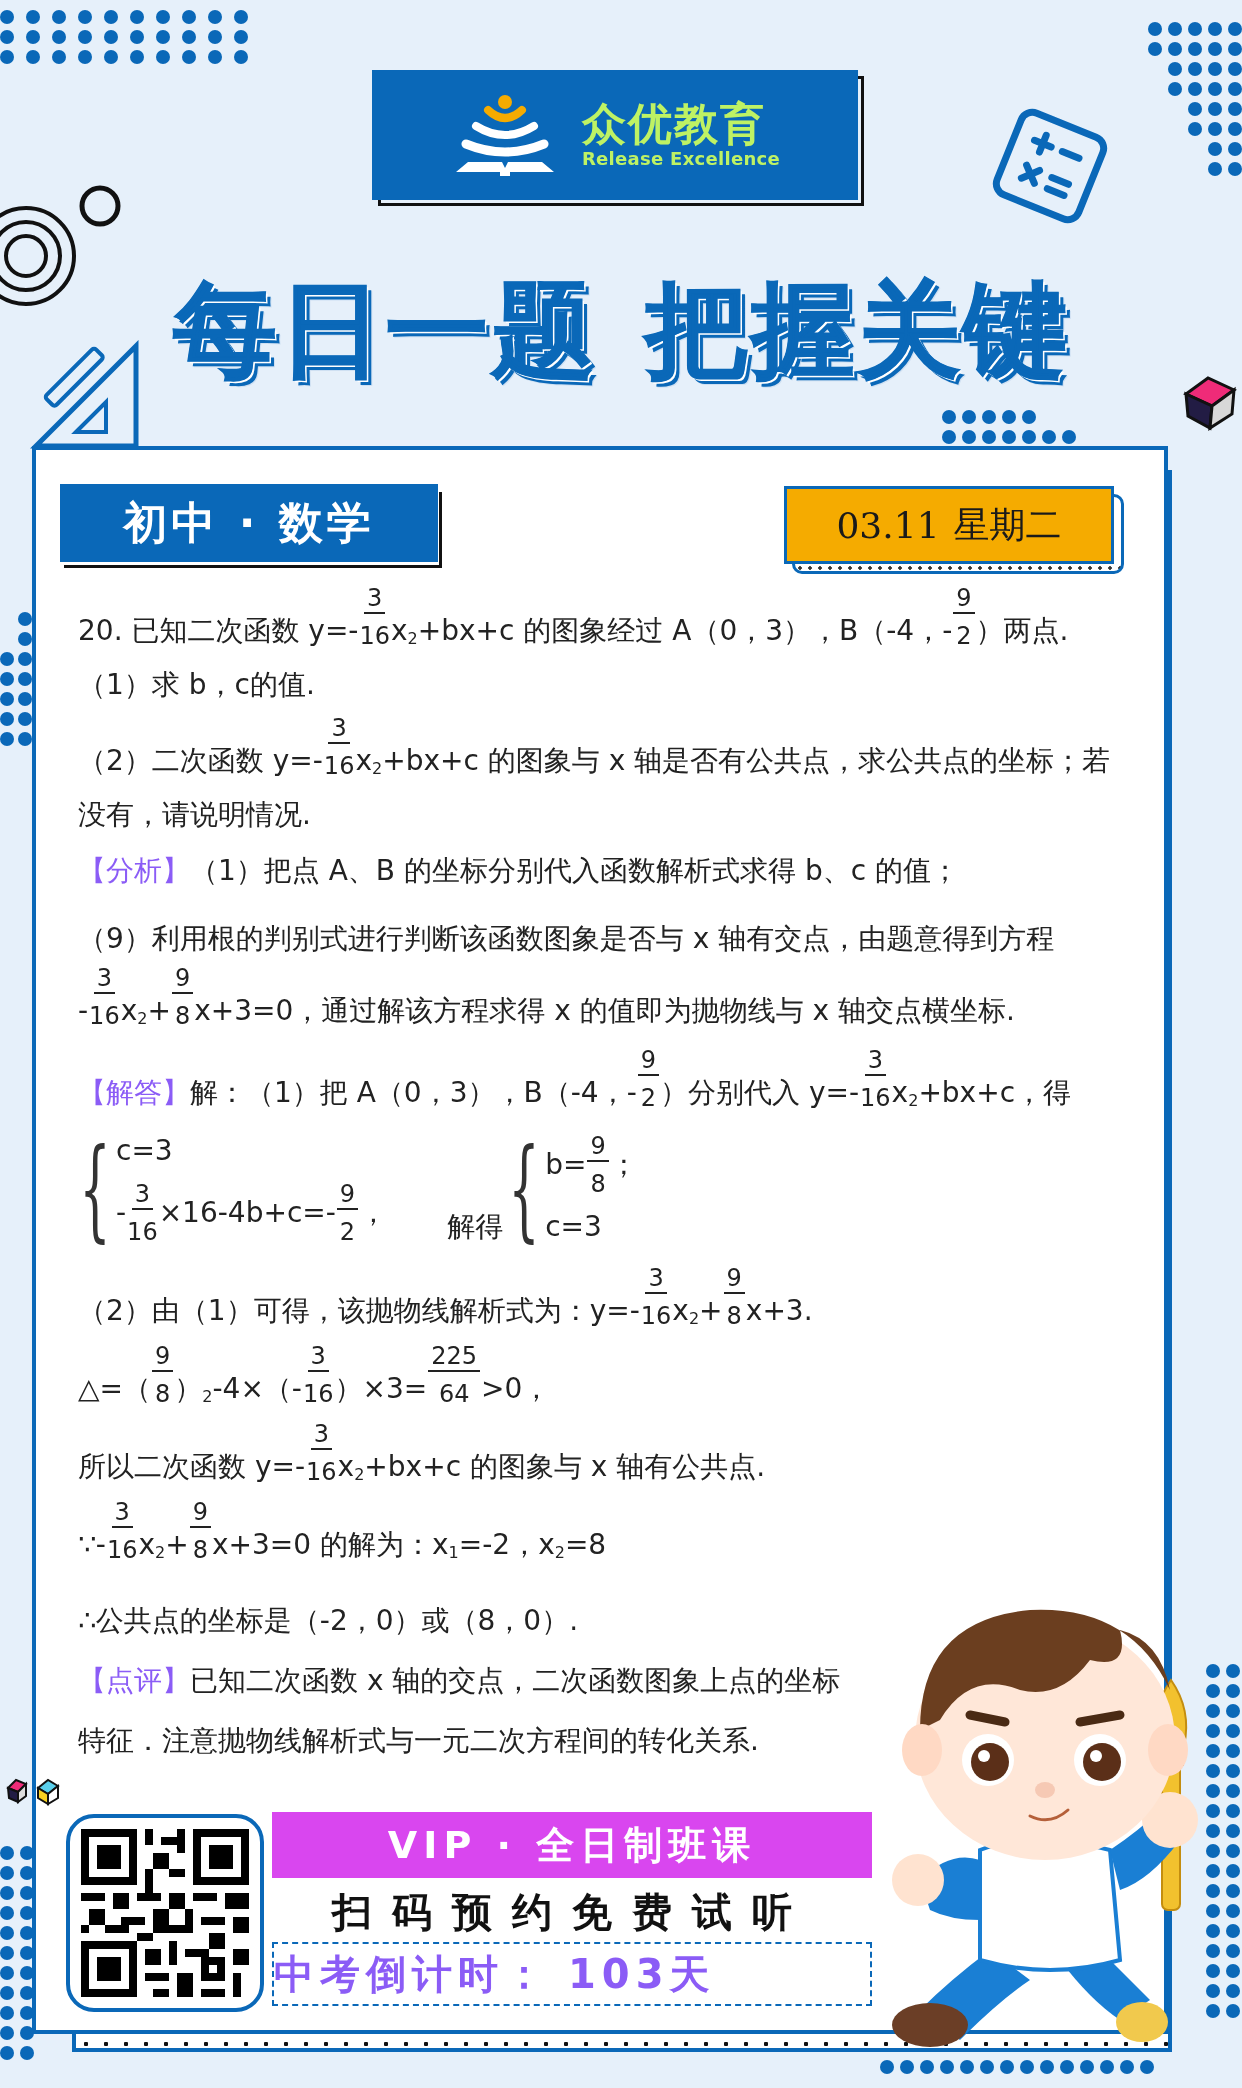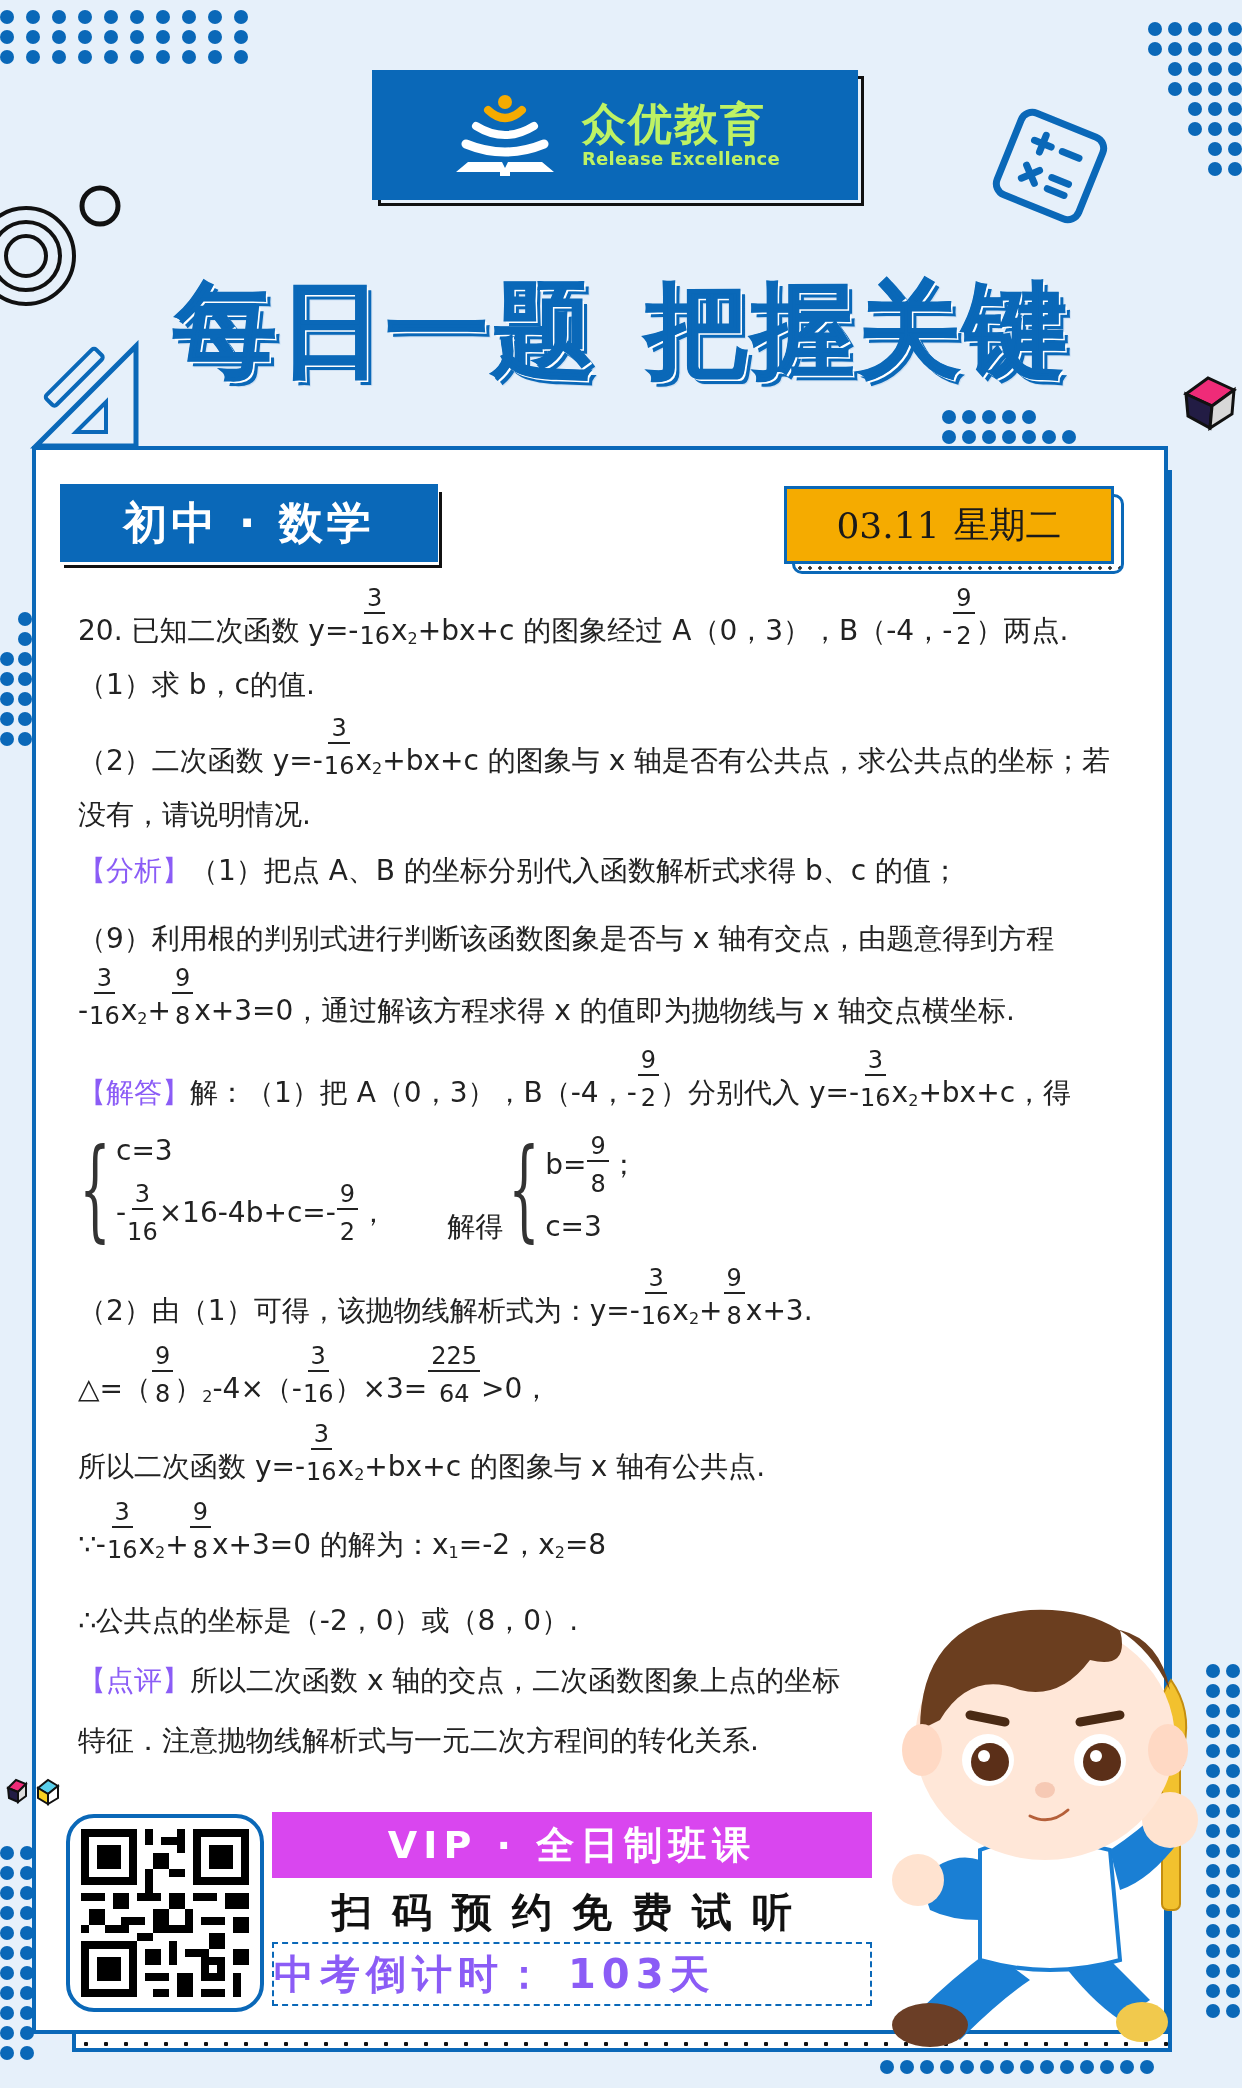--- a/index.html
+++ b/index.html
@@ -472,21 +472,21 @@
       <span class="sub">1</span>
       <span>=-2，x</span>
       <span class="sub">2</span>
       <span>=8</span>
   </div>
 
   <div class="line" style="top:1018px;">∴公共点的坐标是（-2，0）或（8，0）.</div>
 
   <div class="line" style="top:1078px;">
     <span class="label-blue">【点评】</span>
-      <span>所以二次函数 x 轴的交点，二次函数图象上点的坐标</span>
+      <span>已知二次函数 x 轴的交点，二次函数图象上点的坐标</span>
   </div>
   <div class="line" style="top:1138px;">特征．注意抛物线解析式与一元二次方程间的转化关系.</div>
 </div>
 
 <svg class="abs" style="left:4px;top:1776px;" width="56" height="30">
   <polygon points="4,12 12,4 22,8 14,16" fill="#ef2b78" stroke="#111" stroke-width="2"></polygon>
   <polygon points="4,12 14,16 14,26 5,22" fill="#221c44" stroke="#111" stroke-width="2"></polygon>
   <polygon points="14,16 22,8 22,20 14,26" fill="#ddd" stroke="#111" stroke-width="2"></polygon>
   <polygon points="34,12 44,4 54,10 44,18" fill="#5ad0ec" stroke="#111" stroke-width="2"></polygon>
   <polygon points="34,12 44,18 44,28 34,22" fill="#f6d021" stroke="#111" stroke-width="2"></polygon>

